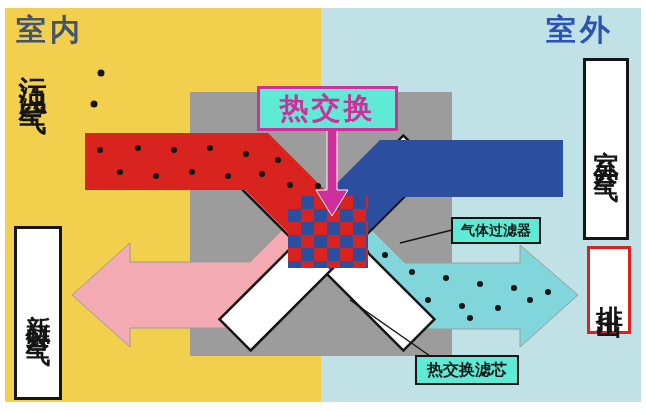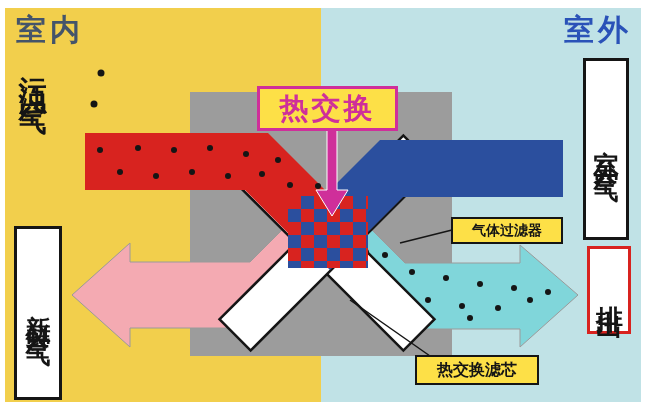--- a/index.html
+++ b/index.html
@@ -14,21 +14,21 @@
   }
   .stage svg { position: absolute; left: 0; top: 0; }
   .region-title {
     position: absolute;
     font-size: 30px;
     font-weight: 700;
     letter-spacing: 4px;
     user-select: none;
   }
   .indoor-title  { left: 16px;  top: 10px; color: var(--indoor-title, #44546a); }
-  .outdoor-title { left: 546px; top: 10px; color: var(--outdoor-title, #2a52b8); margin-left: 18px; }
+  .outdoor-title { left: 546px; top: 10px; color: var(--outdoor-title, #2a52b8); }
   .vtext {
     writing-mode: vertical-rl;
     text-orientation: upright;
     font-weight: 700;
     color: #151515;
     line-height: 1;
   }
   .dirty-air-label {
     position: absolute;
     left: 18px; top: 54px;
@@ -44,36 +44,36 @@
     box-sizing: border-box;
   }
   .fresh-air-box   { left: 14px;  top: 226px; width: 48px;  height: 174px; border: 3px solid #151515; }
   .fresh-air-box .vtext { font-size: 25px; letter-spacing: 9px; }
   .outdoor-air-box { left: 583px; top: 58px;  width: 46px;  height: 182px; border: 3px solid #151515; }
   .outdoor-air-box .vtext { font-size: 25px; letter-spacing: 9px; }
   .exhaust-box     { left: 587px; top: 246px; width: 44px;  height: 88px;  border: 3px solid var(--exhaust-border, #d8231f); }
   .exhaust-box .vtext { font-size: 27px; letter-spacing: 6px; }
   .hbox {
     position: absolute;
-    background: #fde047;
+    background: #5eead4;
     display: flex;
     align-items: center;
     justify-content: center;
     box-sizing: border-box;
     font-weight: 700;
     color: #151515;
   }
   .heat-exchange-box {
     left: 257px; top: 86px; width: 141px; height: 45px;
     border: 3px solid var(--heat-exchange-magenta, #cf2f9a);
     color: var(--heat-exchange-magenta, #cf2f9a);
     font-size: 29px; letter-spacing: 3px;
   }
-  .gas-filter-box { left: 451px; top: 217px; width: 112px;  height: 27px; border: 2px solid #151515; font-size: 14px; font-weight: 600; }
-  .core-label-box { left: 415px; top: 355px; width: 124px; height: 30px; border: 2px solid #151515; font-size: 16px; font-weight: 600; }
+  .gas-filter-box { left: 451px; top: 217px; width: 90px;  height: 27px; border: 2px solid #151515; font-size: 14px; font-weight: 600; }
+  .core-label-box { left: 415px; top: 355px; width: 104px; height: 30px; border: 2px solid #151515; font-size: 16px; font-weight: 600; }
 </style>
 </head>
 <body>
 
 <div class="stage">
 
   <svg width="646" height="410" viewBox="0 0 646 410">
     <defs>
       <pattern id="checker" x="288" y="196" width="26" height="26" patternUnits="userSpaceOnUse">
         <rect x="0" y="0" width="13" height="13" style="fill:var(--dirty-air-red,#d8231f)"></rect>

